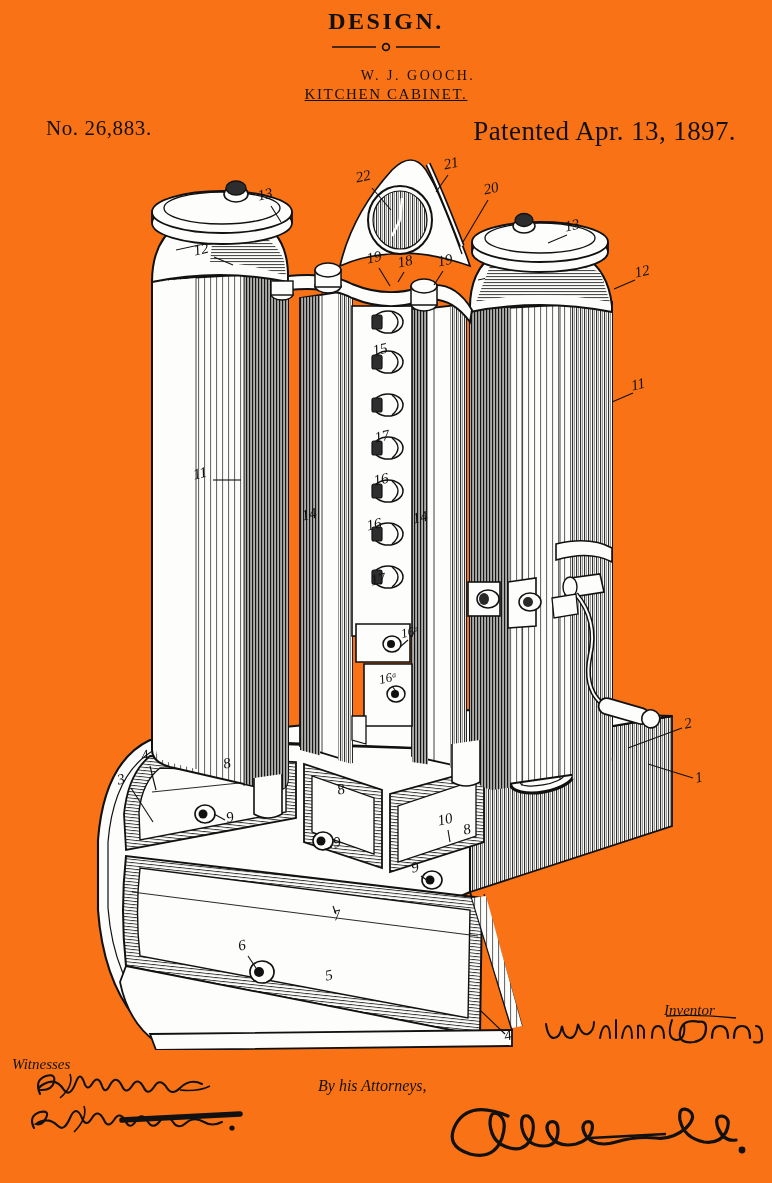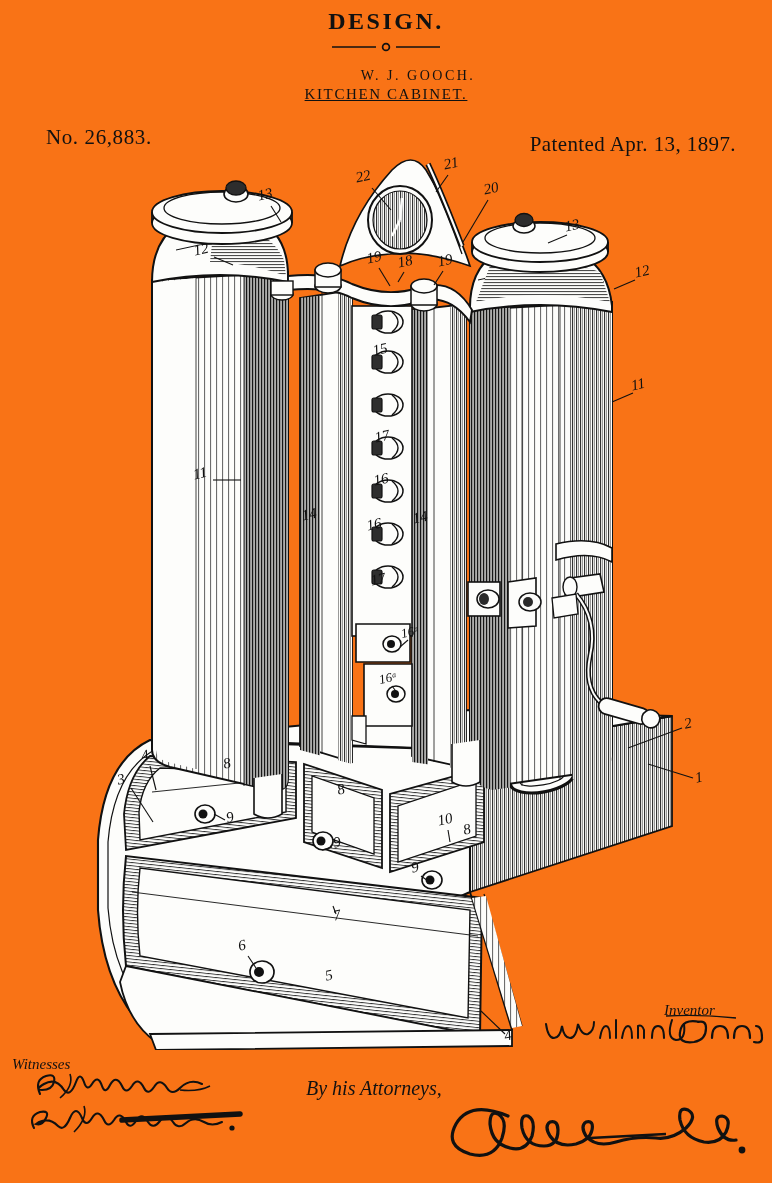--- a/index.html
+++ b/index.html
@@ -44,44 +44,42 @@
     letter-spacing: 1.6px;
     font-family: "Liberation Serif", serif;
     text-decoration: underline;
   }
   #patent-number {
     position: absolute;
     left: 46px;
     top: 116px;
     font-size: 21px;
     letter-spacing: 0.6px;
-    margin-top: 9px;
   }
   #patent-date {
     position: absolute;
     right: 36px;
     top: 116px;
-    font-size: 21px;
+    font-size: 27px;
     letter-spacing: 0.4px;
-    margin-top: 16px;
   }
 
   
   #drawing-figure {
     position: absolute;
     left: 0; top: 150px;
     width: 772px; height: 900px;
   }
   #drawing-figure svg { display: block; }
 
   
   .sigblock { position: absolute; }
   #witness-label { left: 12px; top: 1056px; font-size: 15px; }
   #inventor-label { left: 664px; top: 1002px; font-size: 15px; font-style: italic; }
-  #attorney-line  { left: 306px; top: 1077px; font-size: 20px; }
+  #attorney-line  { left: 318px; top: 1077px; font-size: 16px; }
 
   .script-label {
     font-family: "Liberation Serif", serif;
     font-style: italic;
   }
 
   
   .sig svg { display: block; overflow: visible; }
   #witness-sig-1 { left: 30px;  top: 1068px; }
   #witness-sig-2 { left: 26px;  top: 1102px; }

